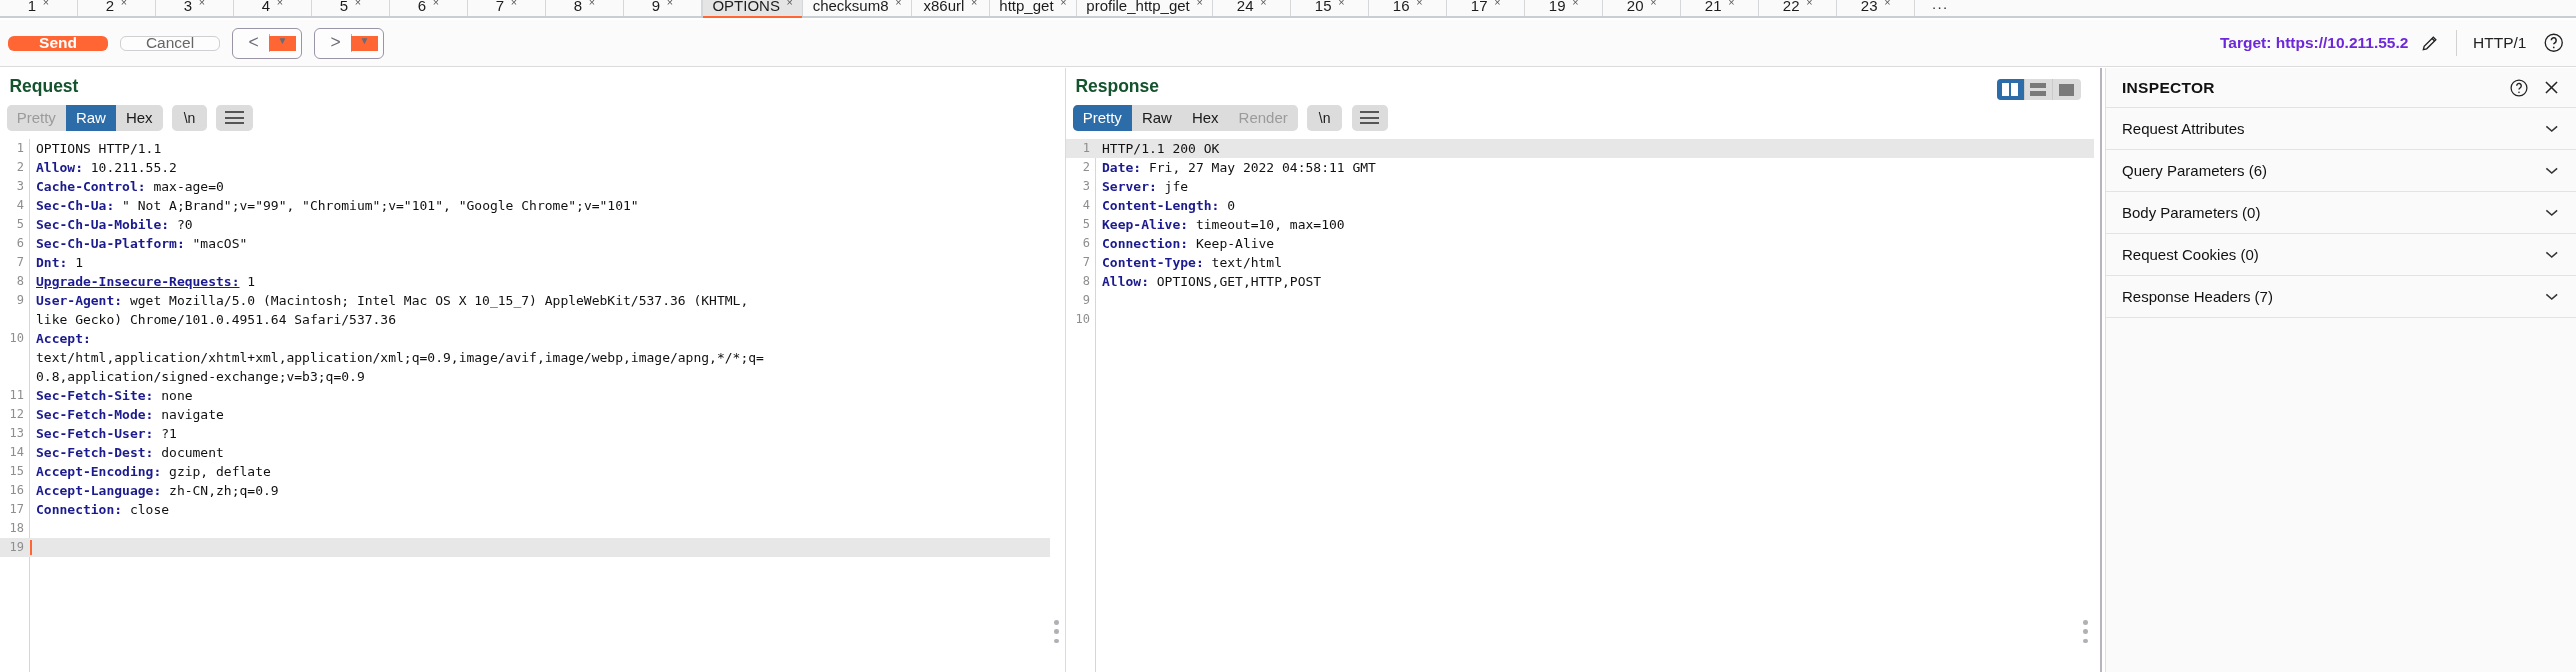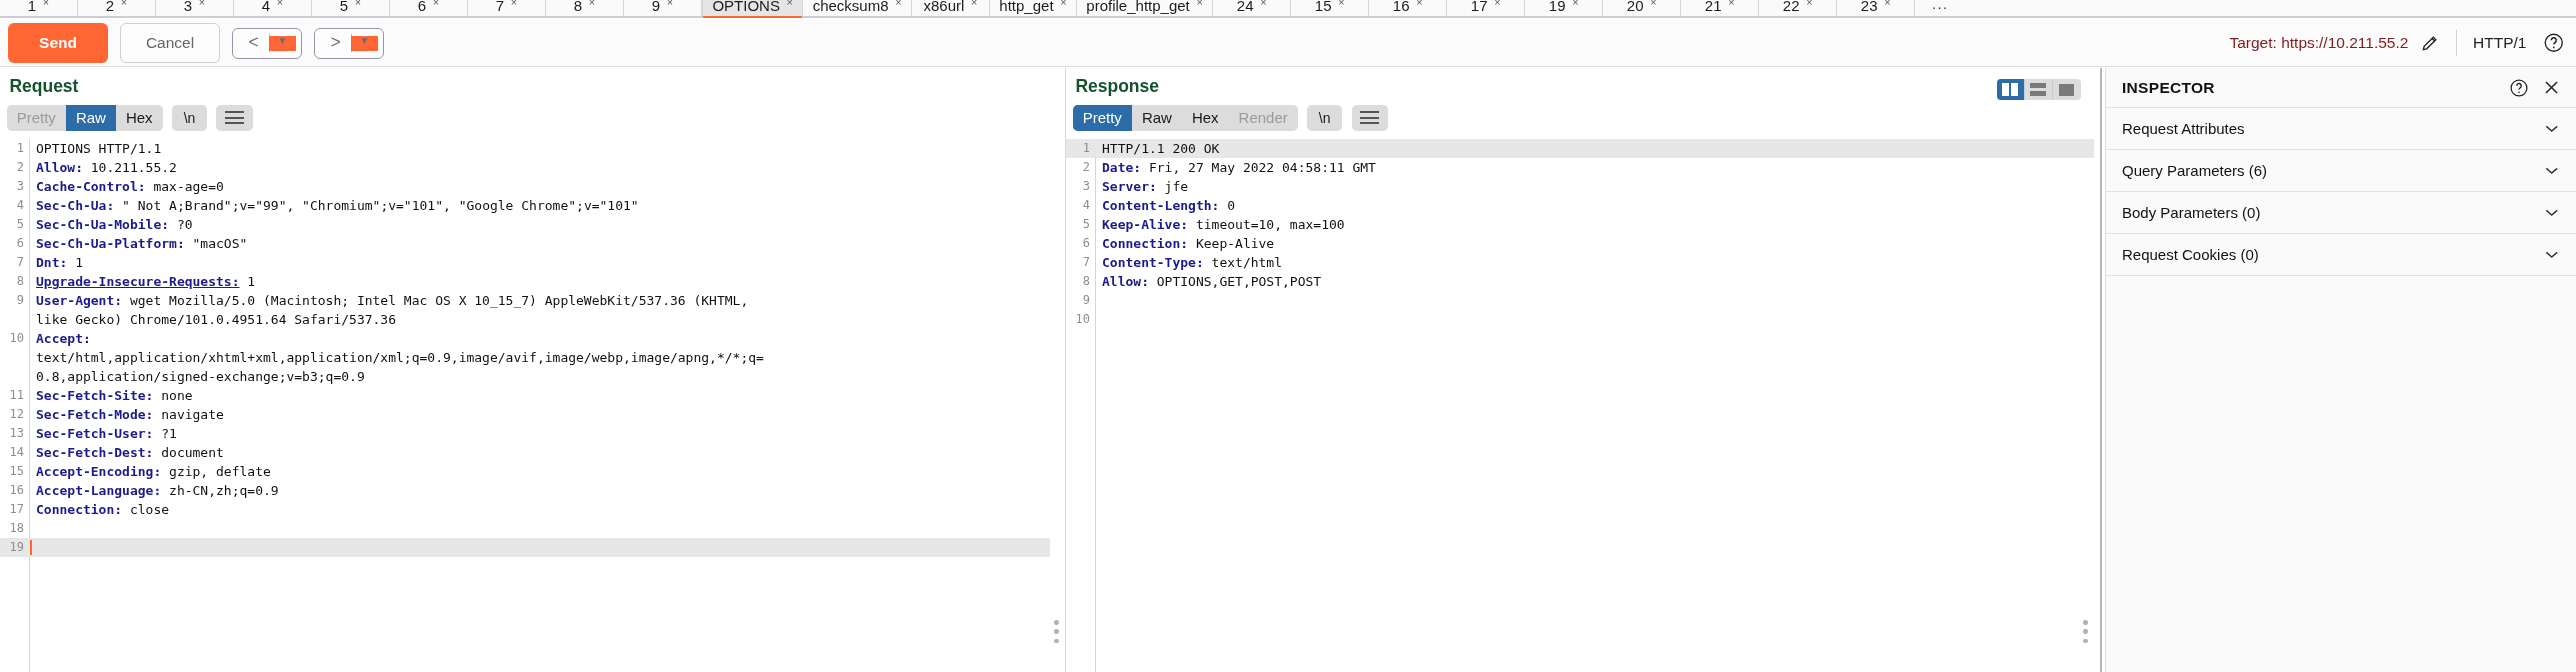--- a/index.html
+++ b/index.html
@@ -52,21 +52,21 @@
 
   
   #toolbar {
     position: absolute; left: 0; top: 20px; width: 2576px; height: 47px;
     background: #fbfbfb;
     border-bottom: 0.7px solid #dcdcdc;
     display: flex; align-items: center;
   }
   .tb-left { display: flex; align-items: center; gap: 12px; padding-left: 8px; }
   .btn {
-    height: 40px; border-radius: 6px; font-size: 15.5px;
+    height: 15px; border-radius: 6px; font-size: 15.5px;
     display: flex; align-items: center; justify-content: center;
     cursor: pointer; user-select: none;
   }
   #send-button {
     width: 100px; background: #ff6633; color: #fff; font-weight: bold;
     border: none;
   }
   #cancel-button {
     width: 100px; background: #fdfdfd; color: #666;
     border: 0.7px solid #cfcfd4;
@@ -78,21 +78,21 @@
   }
   .navbtn .arrow { font-size: 17.5px; width: 31px; text-align: center; line-height: 1; }
   .navbtn .sep { width: 0.7px; height: 17.5px; background: #b6b2c0; }
   .navbtn .caret { font-size: 10px; width: 27px; text-align: center; line-height: 1; }
 
   .tb-right {
     margin-left: auto; display: flex; align-items: center;
     gap: 0; padding-right: 12px; height: 100%;
   }
   #target-label {
-    font-size: 15.5px; font-weight: normal; color: #7f1d1d; white-space: nowrap;
+    font-size: 15.5px; font-weight: bold; color: #6d28d9; white-space: nowrap;
   }
   #edit-target-icon { margin-left: 12px; cursor: pointer; display: flex; align-items: center; }
   .tb-div { width: 0.7px; height: 25.6px; background: #d2d2d2; margin: 0 16px; }
   #http-version-label { font-size: 15.5px; color: #222; white-space: nowrap; }
   #toolbar-help-icon { margin-left: 16px; cursor: pointer; display: flex; align-items: center; }
 
   
   #panes { position: absolute; left: 0; top: 68px; width: 2576px; height: 605px; }
 
   .pane { position: absolute; top: 0; bottom: 0; background: #fff; }
@@ -428,21 +428,21 @@
     <div class="editor">
       <div class="gutter"></div>
       <div class="lines" id="response-lines">
           <div class="row hl"><span class="ln">1</span><span class="code"><span class="val">HTTP/1.1 200 OK</span></span></div>
           <div class="row"><span class="ln">2</span><span class="code"><span class="hdr">Date:</span><span class="val"> Fri, 27 May 2022 04:58:11 GMT</span></span></div>
           <div class="row"><span class="ln">3</span><span class="code"><span class="hdr">Server:</span><span class="val"> jfe</span></span></div>
           <div class="row"><span class="ln">4</span><span class="code"><span class="hdr">Content-Length:</span><span class="val"> 0</span></span></div>
           <div class="row"><span class="ln">5</span><span class="code"><span class="hdr">Keep-Alive:</span><span class="val"> timeout=10, max=100</span></span></div>
           <div class="row"><span class="ln">6</span><span class="code"><span class="hdr">Connection:</span><span class="val"> Keep-Alive</span></span></div>
           <div class="row"><span class="ln">7</span><span class="code"><span class="hdr">Content-Type:</span><span class="val"> text/html</span></span></div>
-          <div class="row"><span class="ln">8</span><span class="code"><span class="hdr">Allow:</span><span class="val"> OPTIONS,GET,POST,POST</span></span></div>
+          <div class="row"><span class="ln">8</span><span class="code"><span class="hdr">Allow:</span><span class="val"> OPTIONS,GET,HTTP,POST</span></span></div>
           <div class="row"><span class="ln">9</span><span class="code"><span class="val"></span></span></div>
           <div class="row"><span class="ln">10</span><span class="code"><span class="val"></span></span></div>
         </div>
     </div>
   </div>
 
   <div id="resp-splitter">
     <div class="drag-dots" style="left:-10.8px; top:552px;">
         <i></i>
         <i></i>
@@ -493,17 +493,25 @@
           </span>
         </div>
         <div class="insp-row">
           <span class="rlabel">Request Cookies (0)</span>
           <span class="chev">
             <svg width="17.5" height="10.8" viewBox="0 0 26 16" fill="none" stroke="#333" stroke-width="2.2">
               <path d="M5 5l8 7 8-7"></path>
             </svg>
           </span>
         </div>
+        <div class="insp-row">
+          <span class="rlabel">Response Headers (7)</span>
+          <span class="chev">
+            <svg width="17.5" height="10.8" viewBox="0 0 26 16" fill="none" stroke="#333" stroke-width="2.2">
+              <path d="M5 5l8 7 8-7"></path>
+            </svg>
+          </span>
+        </div>
       </div>
   </div>
 
 </div>
 
 
 </body></html>

